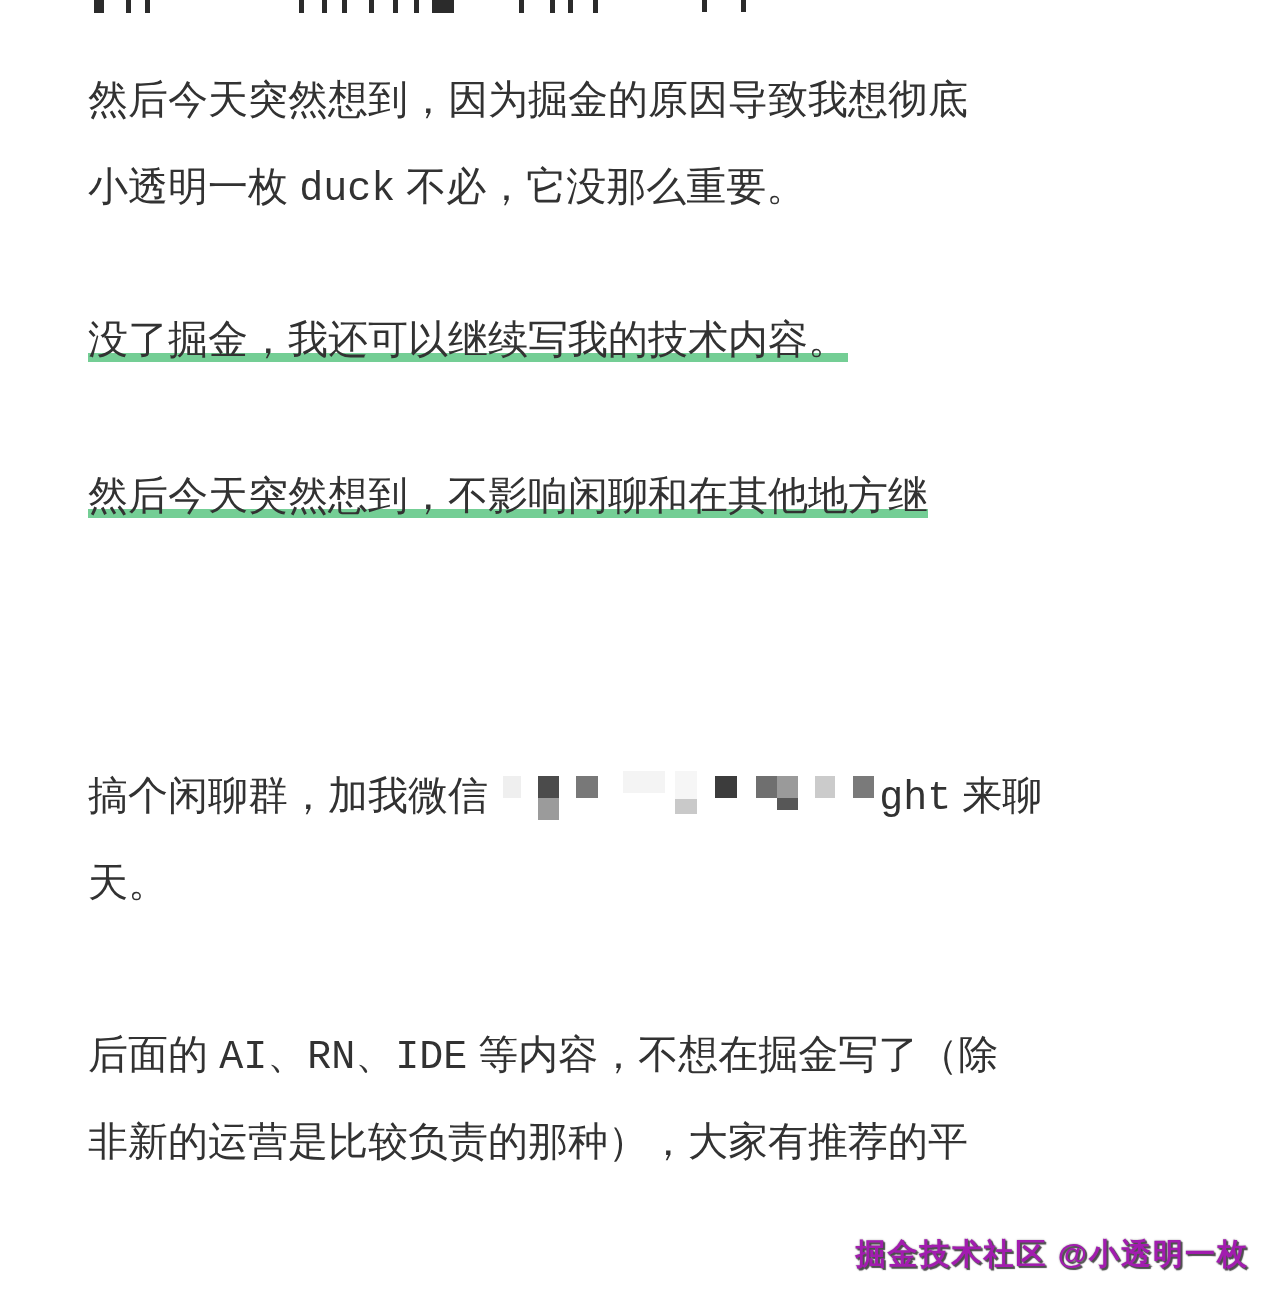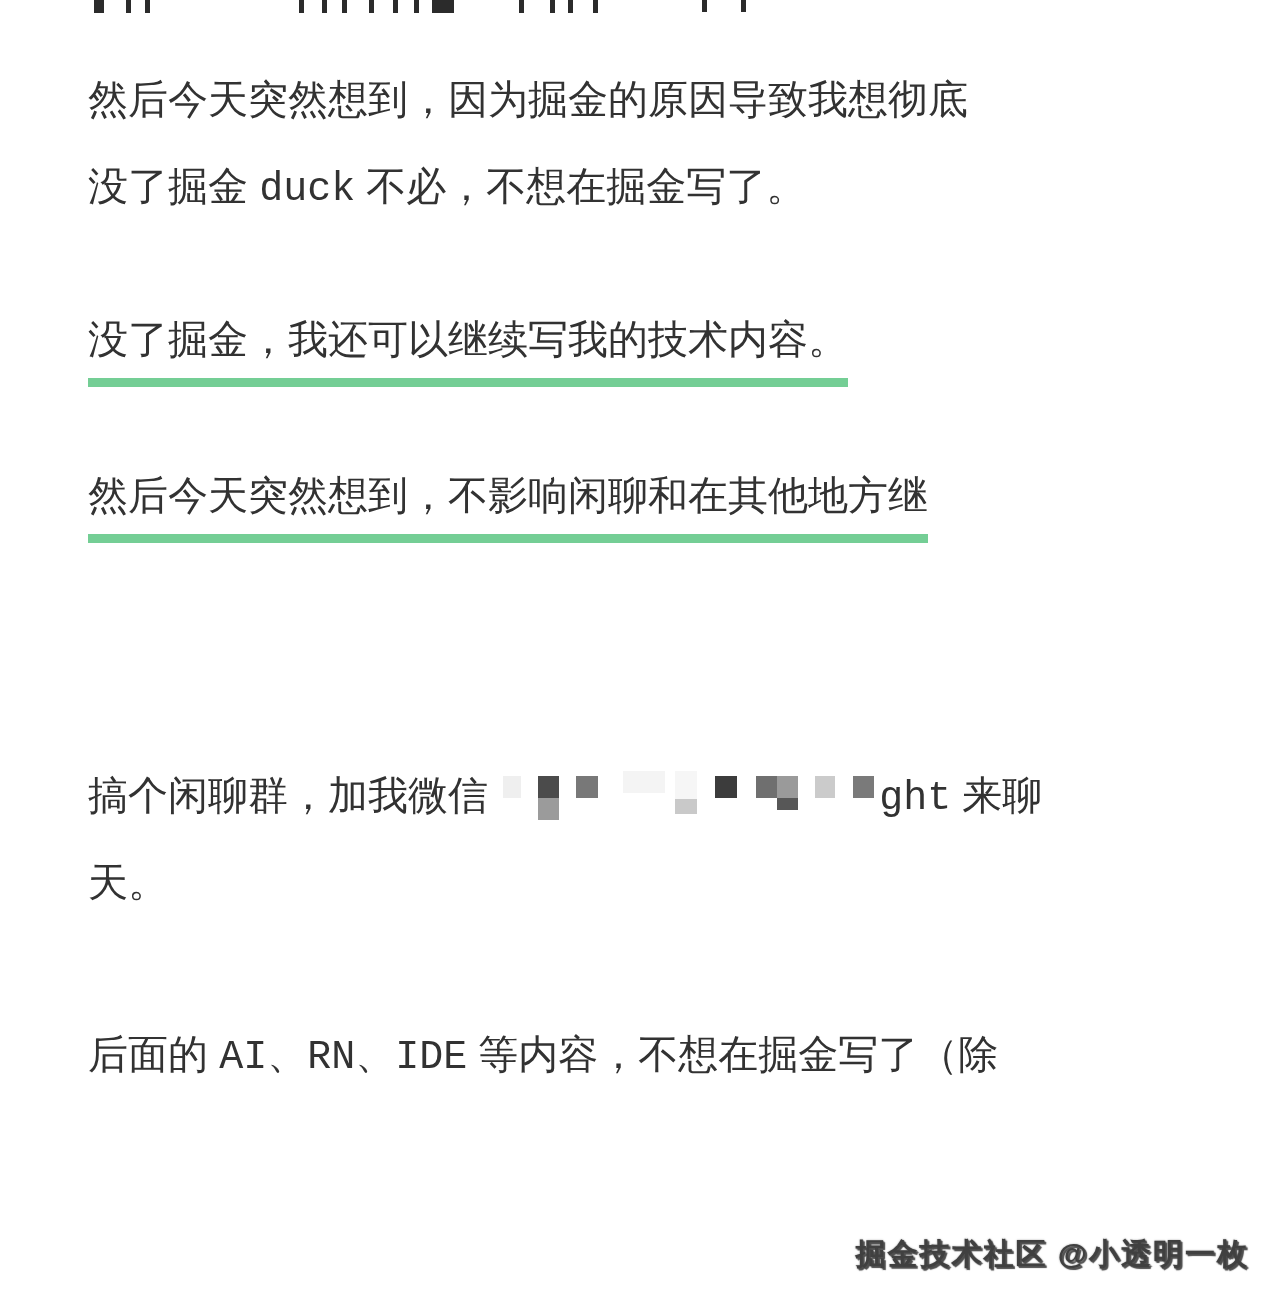--- a/index.html
+++ b/index.html
@@ -21,36 +21,37 @@
   
   .article { position:absolute; inset:0; }
   .para { position:absolute; left:88px; font-size:40px; font-weight:300; }
   .para:nth-child(1){ top:56px; }
   .para:nth-child(2){ top:296px; }
   .para:nth-child(3){ top:452px; }
   .para:nth-child(4){ top:752px; }
   .para:nth-child(5){ top:1011px; }
   .line { height:87px; line-height:87px; white-space:nowrap; }
   .hl {
-    padding-bottom:26px;
+    padding-bottom:0;
     background-image:linear-gradient(var(--ul,#74ce95), var(--ul,#74ce95));
     background-size:100% 9px;
     background-position:0 100%;
     background-repeat:no-repeat;
+    font-family:Liberation Serif, serif;
   }
   .lat { font-family:Liberation Mono, monospace; }
   
   .mosaic { display:inline-block; position:relative;
             width:372px; height:56px; vertical-align:-18px; margin:0 4px; }
   .pix { position:absolute; }
   
   .watermark {
     position:absolute; right:30px; bottom:20px;
     font-size:30px; font-weight:700; letter-spacing:2px;
-    color:#404040;
+    color:#a21caf;
     text-shadow:2px 2px 1px #4e4e4e, 1px 1px 1px #6f6f6f, 0 0 2px #a0a0a0;
     white-space:nowrap;
   }
 </style>
 </head>
 <body>
 
 <div class="page">
   <div class="top-fragments">
       <div class="frag solid" style="left: 94px; width: 10px; height: 13px;"></div>
@@ -59,30 +60,31 @@
       <div class="frag open" style="left: 342px; width: 32px; height: 13px;"></div>
       <div class="frag open" style="left: 393px; width: 26px; height: 13px;"></div>
       <div class="frag solid" style="left: 432px; width: 22px; height: 13px;"></div>
       <div class="frag open" style="left: 519px; width: 36px; height: 13px;"></div>
       <div class="frag open" style="left: 568px; width: 30px; height: 13px;"></div>
       <div class="frag open" style="left: 702px; width: 44px; height: 12px;"></div>
     </div>
   <div class="article">
       <div class="para">
         <div class="line"><span>然后今天突然想到，因为掘金的原因导致我想彻底</span></div>
-        <div class="line"><span>没了掘金 </span><span class="lat">duck</span><span> 不必，不想在掘金写了。</span></div>
+        <div class="line"><span>小透明一枚 </span><span class="lat">duck</span><span> 不必，它没那么重要。</span></div>
       </div>
       <div class="para">
         <div class="line"><span class="hl ">没了掘金，我还可以继续写我的技术内容。</span></div>
       </div>
       <div class="para">
         <div class="line"><span class="hl ">然后今天突然想到，不影响闲聊和在其他地方继</span></div>
       </div>
       <div class="para">
         <div class="line"><span>搞个闲聊群，加我微信 </span><span class="mosaic" style="width: 372px; height: 56px;"><div class="pix" style="left: 0px; top: 5px; width: 18px; height: 22px; background: rgb(239, 239, 239);"></div><div class="pix" style="left: 35px; top: 5px; width: 21px; height: 22px; background: rgb(75, 75, 75);"></div><div class="pix" style="left: 35px; top: 27px; width: 21px; height: 22px; background: rgb(155, 155, 155);"></div><div class="pix" style="left: 73px; top: 5px; width: 22px; height: 22px; background: rgb(120, 120, 120);"></div><div class="pix" style="left: 120px; top: 0px; width: 42px; height: 22px; background: rgb(244, 244, 244);"></div><div class="pix" style="left: 172px; top: 0px; width: 22px; height: 28px; background: rgb(246, 246, 246);"></div><div class="pix" style="left: 172px; top: 28px; width: 22px; height: 15px; background: rgb(201, 201, 201);"></div><div class="pix" style="left: 212px; top: 5px; width: 22px; height: 22px; background: rgb(60, 60, 60);"></div><div class="pix" style="left: 253px; top: 5px; width: 21px; height: 22px; background: rgb(111, 111, 111);"></div><div class="pix" style="left: 274px; top: 5px; width: 21px; height: 22px; background: rgb(154, 154, 154);"></div><div class="pix" style="left: 274px; top: 27px; width: 21px; height: 12px; background: rgb(87, 87, 87);"></div><div class="pix" style="left: 312px; top: 5px; width: 20px; height: 22px; background: rgb(203, 203, 203);"></div><div class="pix" style="left: 350px; top: 5px; width: 21px; height: 22px; background: rgb(122, 122, 122);"></div></span><span class="lat">ght</span><span> 来聊</span></div>
         <div class="line"><span>天。</span></div>
       </div>
       <div class="para">
         <div class="line"><span>后面的 </span><span class="lat">AI</span><span>、</span><span class="lat">RN</span><span>、</span><span class="lat">IDE</span><span> 等内容，不想在掘金写了（除</span></div>
+        <div class="line"><span>非新的运营是比较负责的那种），大家有推荐的平</span></div>
       </div>
     </div>
   <div class="watermark">掘金技术社区 @小透明一枚</div>
 </div>
 
 </body></html>

